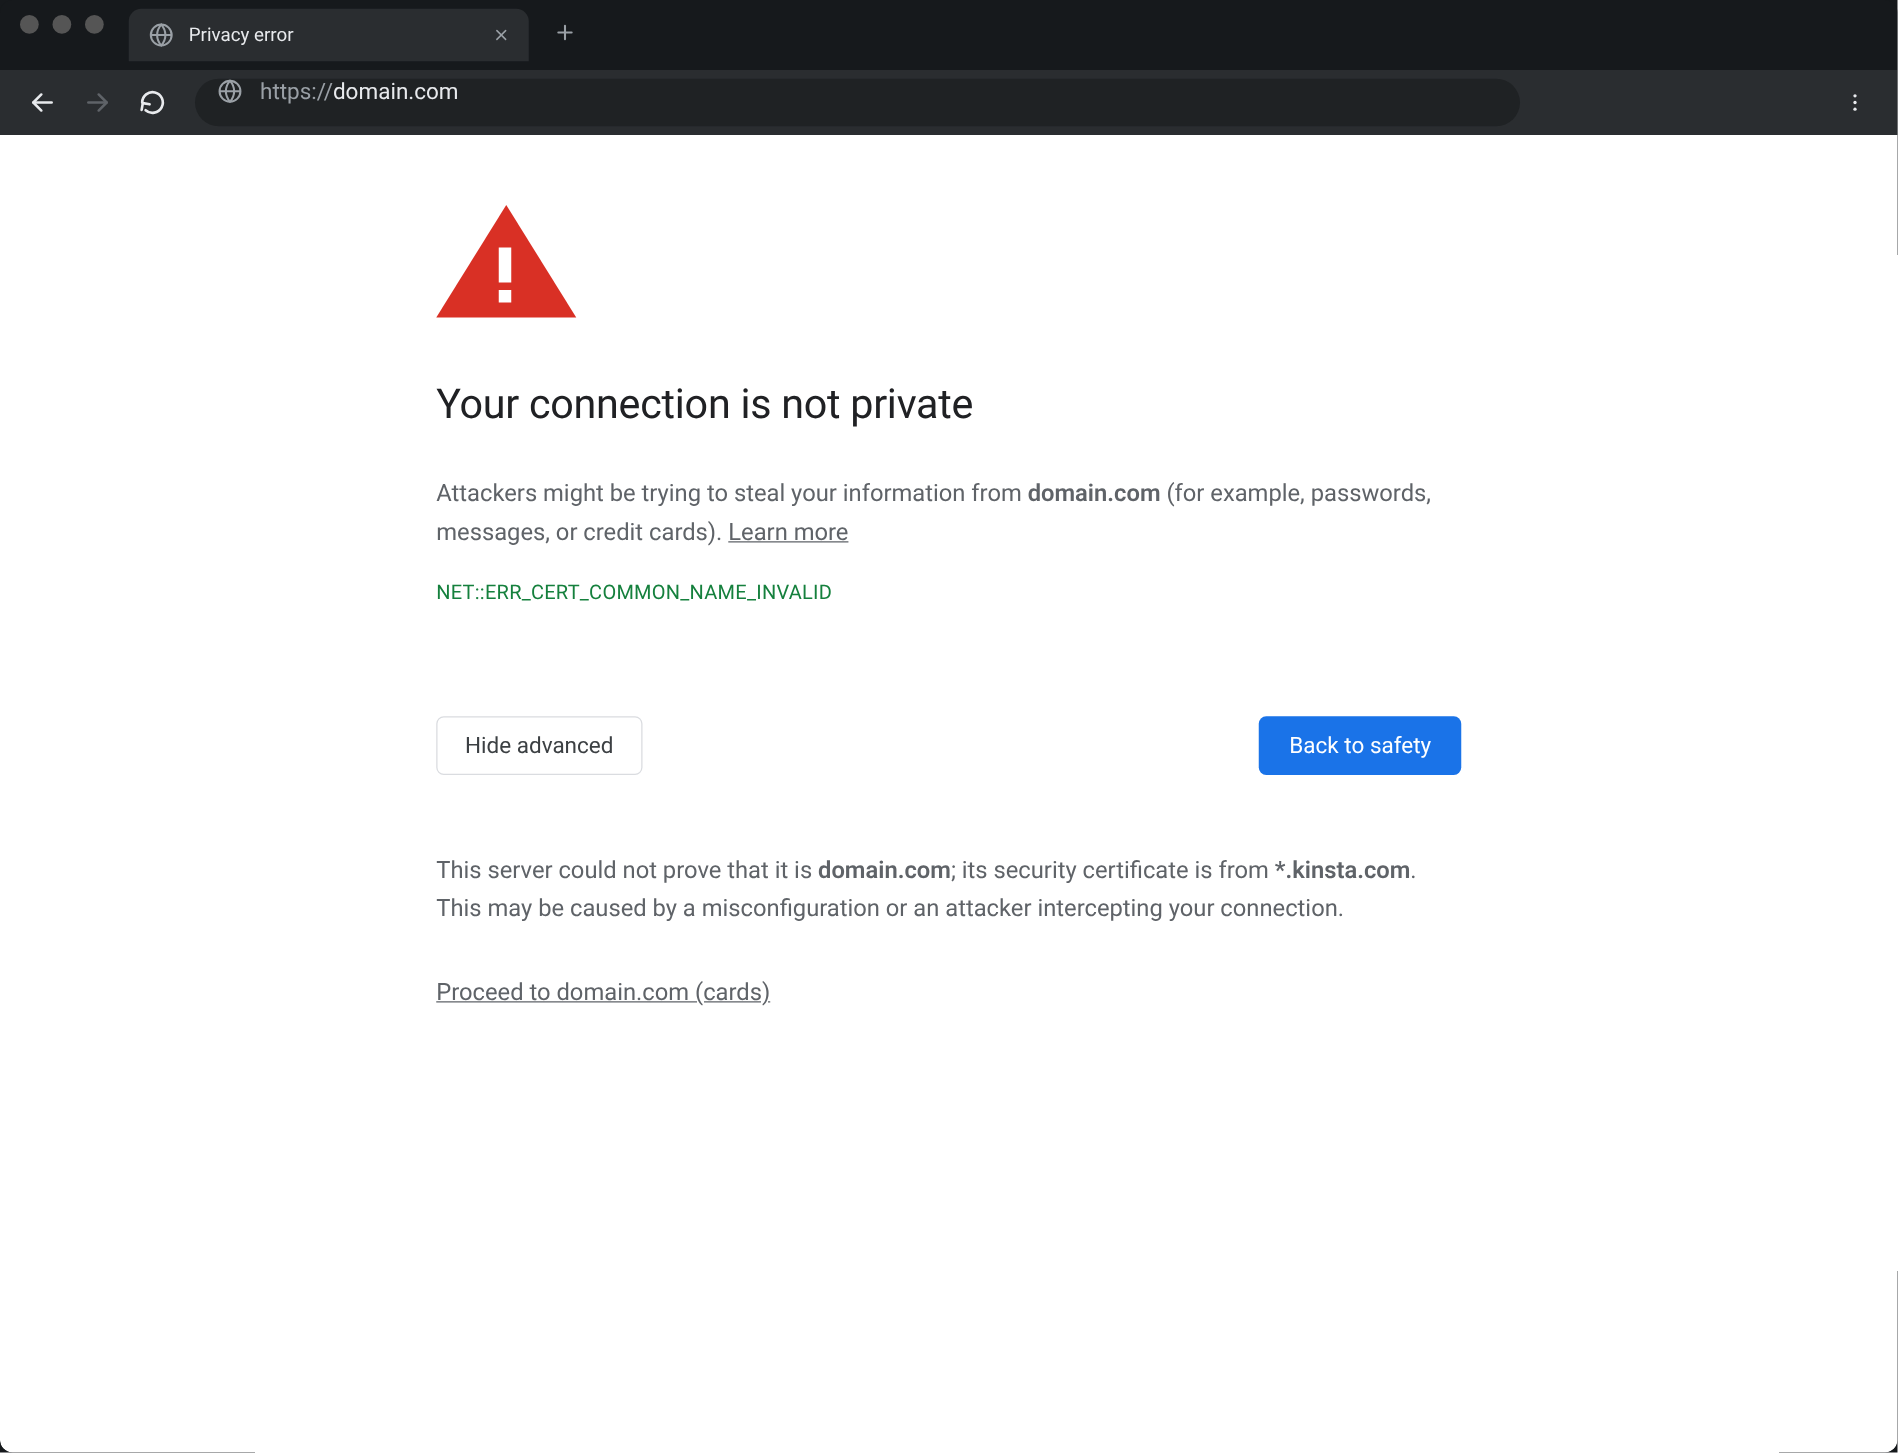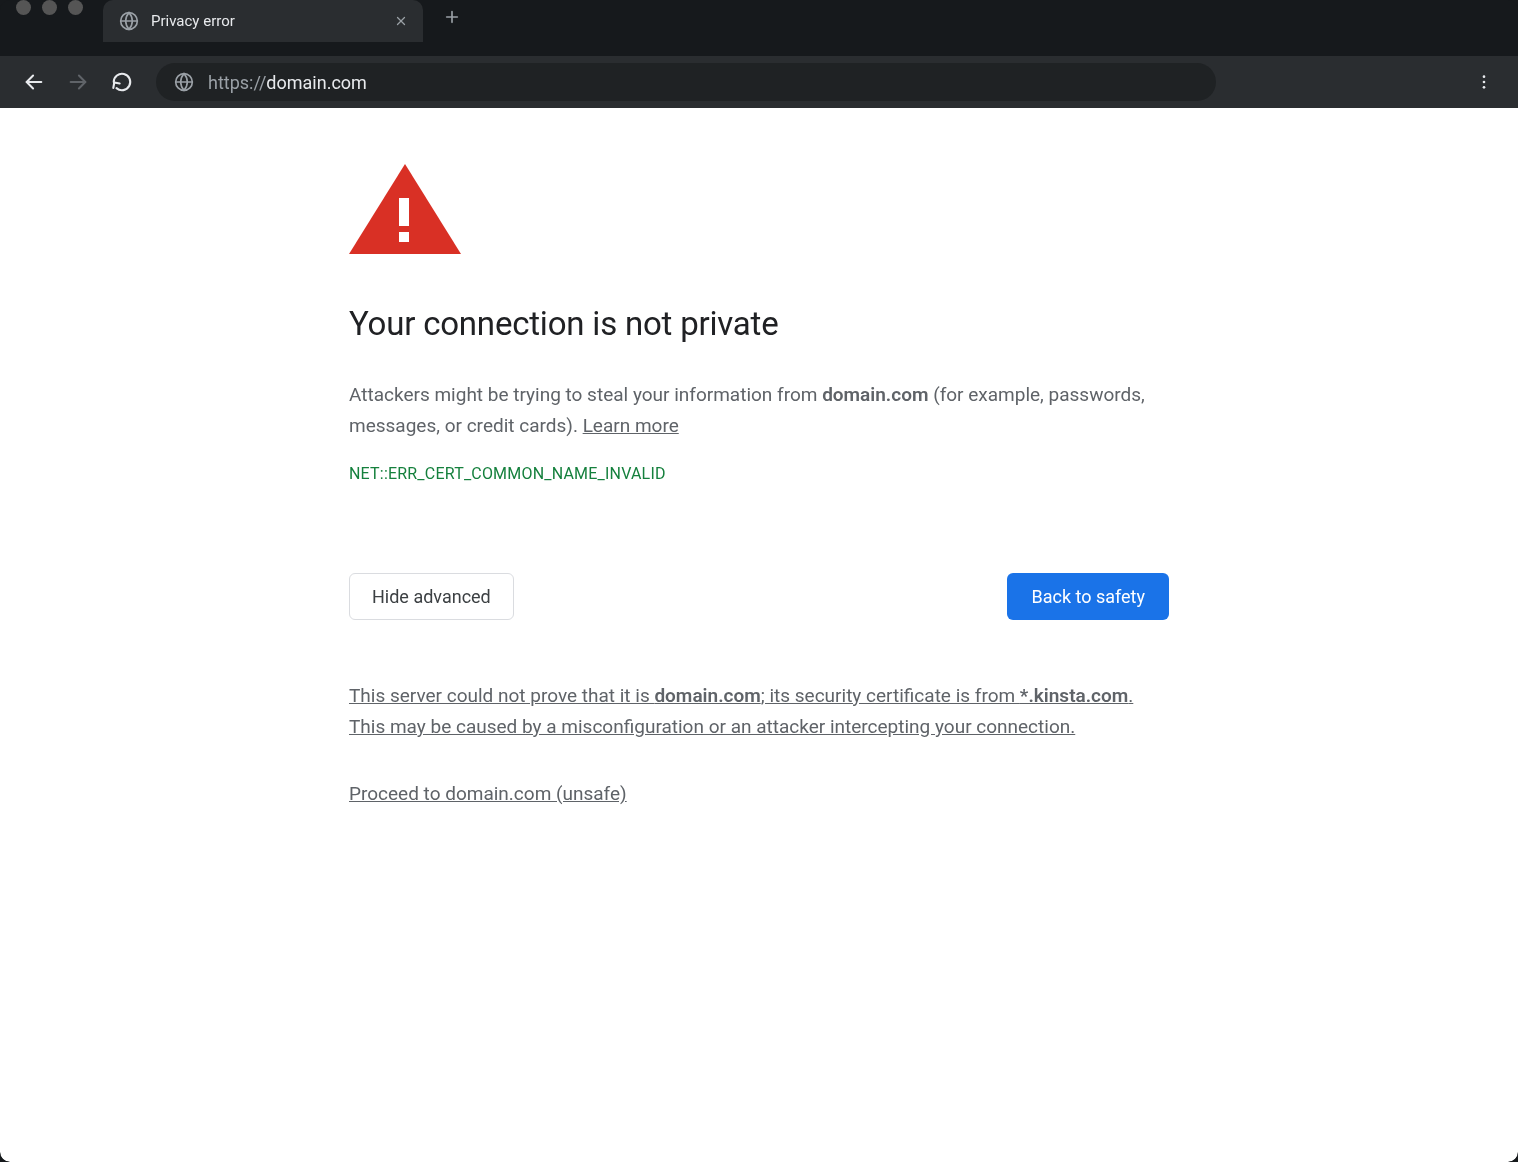--- a/index.html
+++ b/index.html
@@ -15,21 +15,21 @@
       height: 1162px;
       overflow: hidden;
       border-radius: 10px;
     }
 
     
     .browser-chrome {
       background: #16191c;
       height: 56px;
       display: flex;
-      align-items: flex-start;
+      align-items: center;
       padding: 0 0 0 16px;
     }
 
     .window-controls {
       display: flex;
       gap: 11px;
       align-items: center;
       padding-bottom: 18px;
       padding-right: 20px;
     }
@@ -132,21 +132,20 @@
       width: 22px;
       height: 22px;
     }
 
     .address-bar {
       flex: 1;
       height: 38px;
       background: #1f2224;
       border-radius: 19px;
       display: flex;
-      align-items: center;
       padding: 0 18px;
       gap: 14px;
       margin: 0 8px;
       max-width: 1060px;
     }
 
     .address-icon {
       width: 20px;
       height: 20px;
       color: #9aa0a6;
@@ -291,21 +290,20 @@
       border-radius: 6px;
       cursor: pointer;
       font-family: inherit;
     }
 
     .advanced-text {
       font-size: 19px;
       line-height: 1.65;
       color: #5f6368;
       margin-bottom: 40px;
-      text-decoration: underline;
     }
 
     .advanced-text strong {
       font-weight: 600;
     }
 
     .proceed-link {
       font-size: 19px;
       color: #5f6368;
       text-decoration: underline;
@@ -410,16 +408,16 @@
 
     <div class="button-row">
       <button class="btn-secondary">Hide advanced</button>
       <button class="btn-primary">Back to safety</button>
     </div>
 
     <p class="advanced-text">
       <span>This server could not prove that it is </span><strong>domain.com</strong><span>; its security certificate is from </span><strong>*.kinsta.com</strong><span>. This may be caused by a misconfiguration or an attacker intercepting your connection.</span>
     </p>
 
-    <a class="proceed-link">Proceed to domain.com (unsafe)</a>
+    <a class="proceed-link">Proceed to domain.com (cards)</a>
 
   </div>
 </div>
 
 </body></html>

